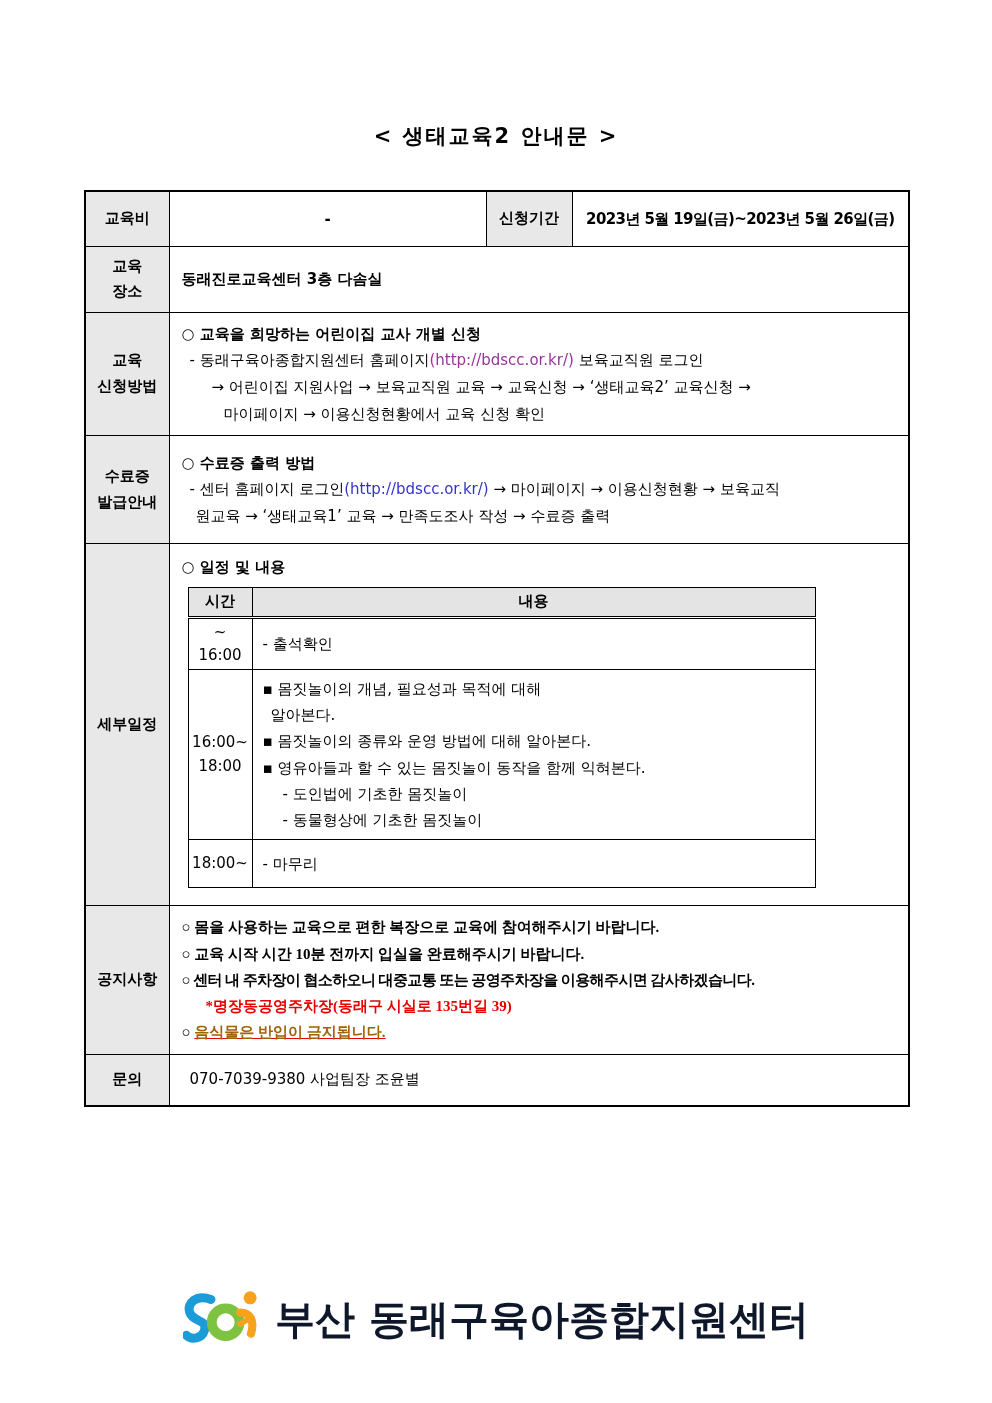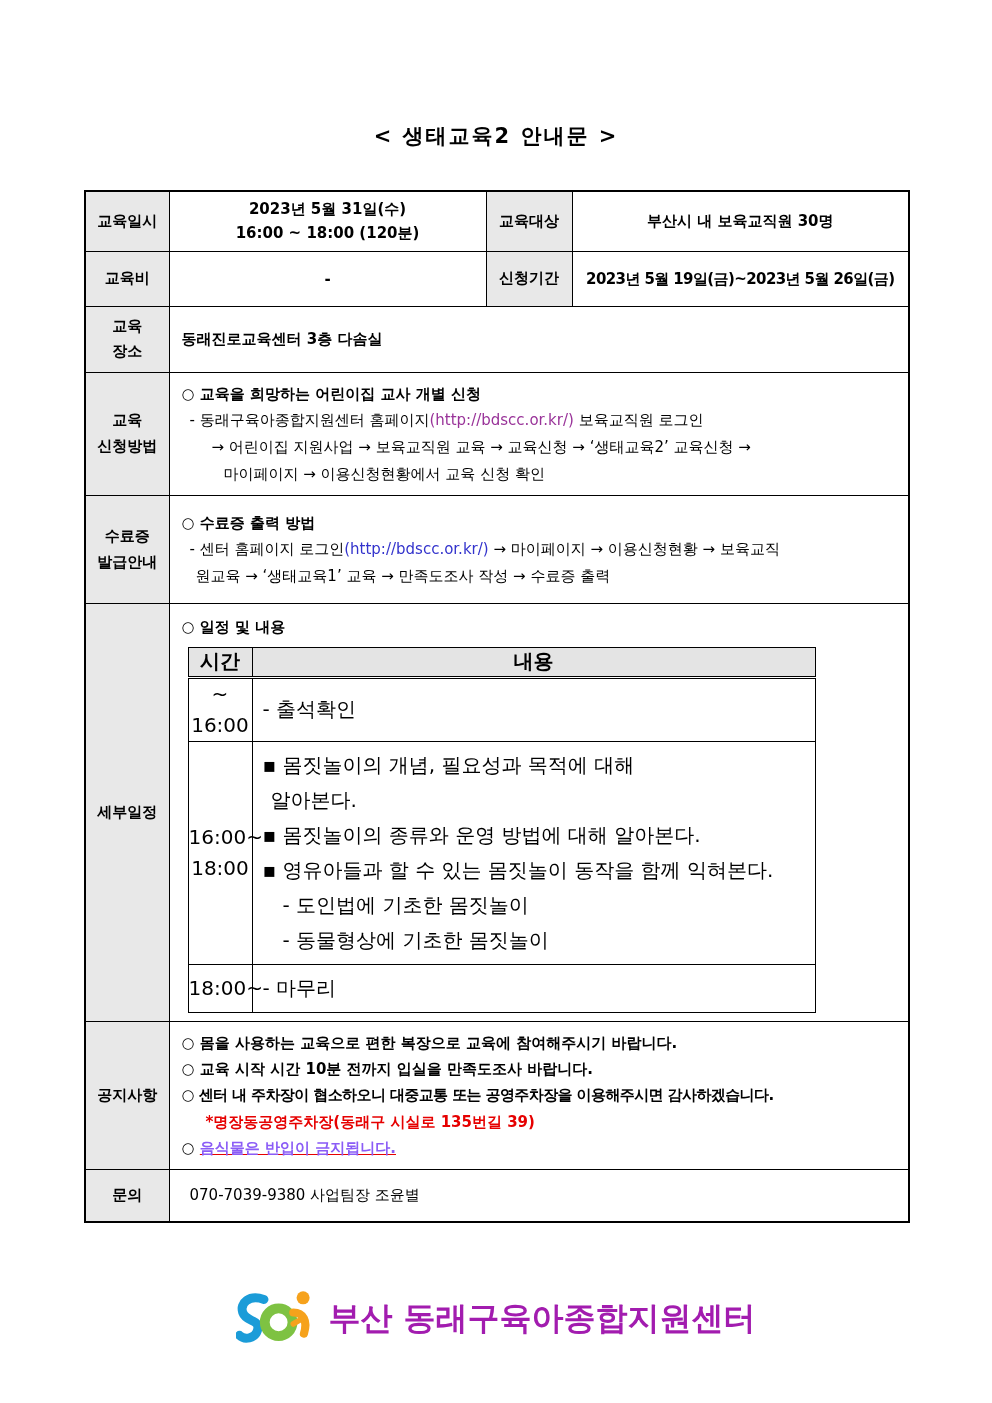--- a/index.html
+++ b/index.html
@@ -47,71 +47,62 @@
 
   table.inner {
     border-collapse: collapse;
     border: 1px solid #000;
     width: 628px;
     margin: 6px 0 0 6px;
     table-layout: fixed;
   }
   table.inner td, table.inner th {
     border: 1px solid #000;
-    font-size: 20px;
+    font-size: 15px;
     vertical-align: middle;
   }
   table.inner th {
     background: #e4e4e4;
     font-weight: bold;
     height: 30px;
     border-bottom: 3px double #000;
   }
   table.inner td.time {
     text-align: center; line-height: 1.55;
   }
   table.inner td.content { padding: 6px 10px; }
   table.inner td.content .line { line-height: 1.75; }
 
-  .notice-line { line-height: 1.75; white-space: nowrap; font-weight: bold; }
+  .notice-line { line-height: 1.75; white-space: nowrap; font-weight: bold; font-family: Liberation Serif, serif; }
   .red { color: #e60000; }
-  .red-underline { color: #8b5cf6; text-decoration: underline; text-decoration-color: #e60000; }
+  .red-underline { color: #a16207; text-decoration: underline; text-decoration-color: #e60000; }
 
   .footer {
     position: absolute; top: 1288px; left: 0; width: 100%;
     display: flex; align-items: center; justify-content: center;
     gap: 10px;
   }
   .org-name {
-    font-size: 32px; font-weight: bold; color: #a21caf; letter-spacing: 0px;
+    font-size: 40px; font-weight: bold; color: #0f172a; letter-spacing: 0px;
   }
 </style>
 </head>
 <body>
 
 <div class="page-title">&lt; 생태교육2 안내문 &gt;</div>
 
 <table class="main">
   <colgroup>
     <col style="width:84px">
       <col style="width:317px">
       <col style="width:86px">
       <col style="width:337px">
   </colgroup>
 
   <tbody>
-      <tr style="height:60px">
-    <td class="lbl">교육일시</td>
-    <td class="val-center">
-      <div>2023년 5월 31일(수)</div>
-      <div>16:00 ~ 18:00 (120분)</div>
-    </td>
-    <td class="lbl">교육대상</td>
-    <td class="val-center">부산시 내 보육교직원 30명</td>
-  </tr>
 
   <tr style="height:55px">
     <td class="lbl">교육비</td>
     <td class="val-center">-</td>
     <td class="lbl">신청기간</td>
     <td class="val-center tight">2023년 5월 19일(금)~2023년 5월 26일(금)</td>
   </tr>
 
 
   <tr style="height:66px">
@@ -201,21 +192,21 @@
     </td>
   </tr>
 
   <tr style="height:126px">
     <td class="lbl">공지사항</td>
     <td class="cellpad" colspan="3">
       <div class="notice-line">
         <span>○</span> <span>몸을 사용하는 교육으로 편한 복장으로 교육에 참여해주시기 바랍니다.</span>
       </div>
       <div class="notice-line">
-        <span>○</span> <span>교육 시작 시간 10분 전까지 입실을 만족도조사 바랍니다.</span>
+        <span>○</span> <span>교육 시작 시간 10분 전까지 입실을 완료해주시기 바랍니다.</span>
       </div>
       <div class="notice-line tight">
         <span>○</span> <span>센터 내 주차장이 협소하오니 대중교통 또는 공영주차장을 이용해주시면 감사하겠습니다.</span>
       </div>
       <div class="notice-line red" style="padding-left:24px">*명장동공영주차장(동래구 시실로 135번길 39)</div>
       <div class="notice-line">
         <span>○</span> <span class="red-underline">음식물은 반입이 금지됩니다.</span>
       </div>
     </td>
   </tr>

